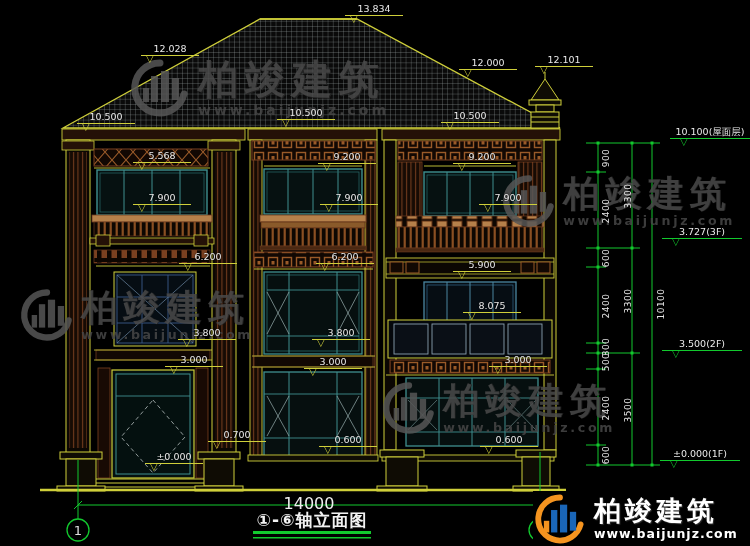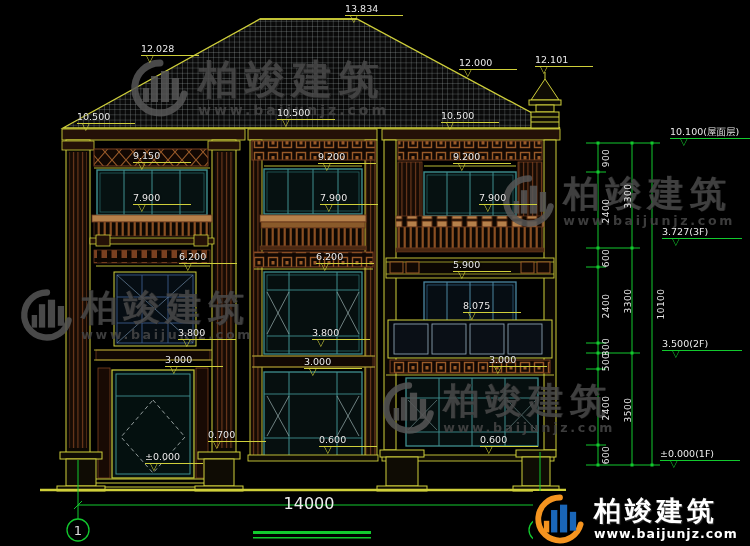--- a/index.html
+++ b/index.html
@@ -1,21 +1,21 @@
 <!DOCTYPE html>
 <html><head>
 <meta charset="utf-8">
 <style>
   html,body{margin:0;padding:0;background:#000;}
   #stage{position:relative;width:750px;height:546px;background:#000;overflow:hidden;
          font-family:"DejaVu Sans",sans-serif;}
   #drawing{position:absolute;left:0;top:0;z-index:1;}
   
   .marker{position:absolute;transform:translateX(-50%);width:58px;z-index:4;pointer-events:none;}
-  .marker .mtext{display:block;color:#eaeaea;
+  .marker .mtext{display:block;text-align:center;color:#eaeaea;
                  font:9.5px/10px "DejaVu Sans",sans-serif;white-space:nowrap;text-shadow:0 0 2px #000;}
   .marker .mline{display:block;height:1px;background:#cfcf3a;margin-top:1px;}
   .marker .mtri{position:absolute;left:5px;top:10px;color:#cfcf3a;font-size:10px;line-height:9px;}
   .marker.flag{width:80px;}
   .marker.flag .mline{background:#12c92e;}
   .marker.flag .mtri{color:#12c92e;left:10px;}
   .vdim{position:absolute;transform:translate(-50%,-50%) rotate(-90deg);color:#e8e8e8;
         font:9px "DejaVu Sans",sans-serif;letter-spacing:.5px;z-index:4;white-space:nowrap;}
   
   .wm{position:absolute;display:flex;align-items:center;gap:8px;z-index:3;opacity:.85;
@@ -364,21 +364,21 @@
         <span class="mtext">10.500</span>
         <span class="mline"></span>
         <span class="mtri">▽</span>
       </div>
       <div class="marker yellow" style="left: 470px; top: 111px;">
         <span class="mtext">10.500</span>
         <span class="mline"></span>
         <span class="mtri">▽</span>
       </div>
       <div class="marker yellow" style="left: 162px; top: 151px;">
-        <span class="mtext">9.150</span>
+        <span class="mtext">5.568</span>
         <span class="mline"></span>
         <span class="mtri">▽</span>
       </div>
       <div class="marker yellow" style="left: 347px; top: 152px;">
         <span class="mtext">9.200</span>
         <span class="mline"></span>
         <span class="mtri">▽</span>
       </div>
       <div class="marker yellow" style="left: 482px; top: 152px;">
         <span class="mtext">9.200</span>
@@ -493,20 +493,21 @@
       <div class="vdim" style="left: 606px; top: 362px;">500</div>
       <div class="vdim" style="left: 606px; top: 408px;">2400</div>
       <div class="vdim" style="left: 606px; top: 455px;">600</div>
       <div class="vdim" style="left: 628px; top: 196px;">3300</div>
       <div class="vdim" style="left: 628px; top: 301px;">3300</div>
       <div class="vdim" style="left: 628px; top: 410px;">3500</div>
       <div class="vdim" style="left: 661px; top: 304px;">10100</div>
     </div>
 
   <div id="dim14000">14000</div>
+  <div id="fig-title">①-⑥轴立面图</div>
   <div class="bubble-num" style="left:78px;top:530px;">1</div>
   <div class="bubble-num" style="left:540px;top:530px;">6</div>
 
   <div id="corner-logo">
     <svg width="54" height="52" viewBox="0 0 60 58">
       <path d="M30 5 a24 24 0 1 0 23 30" fill="none" stroke="#f5941f" stroke-width="6.5" stroke-linecap="round"></path>
       <rect x="20" y="19" width="7" height="25" fill="#1a66b8"></rect>
       <rect x="30" y="13" width="8" height="31" fill="#1a66b8"></rect>
       <rect x="41" y="21" width="7" height="21" fill="#1a66b8"></rect>
       <rect x="12" y="31" width="6" height="13" fill="#f5941f"></rect>

